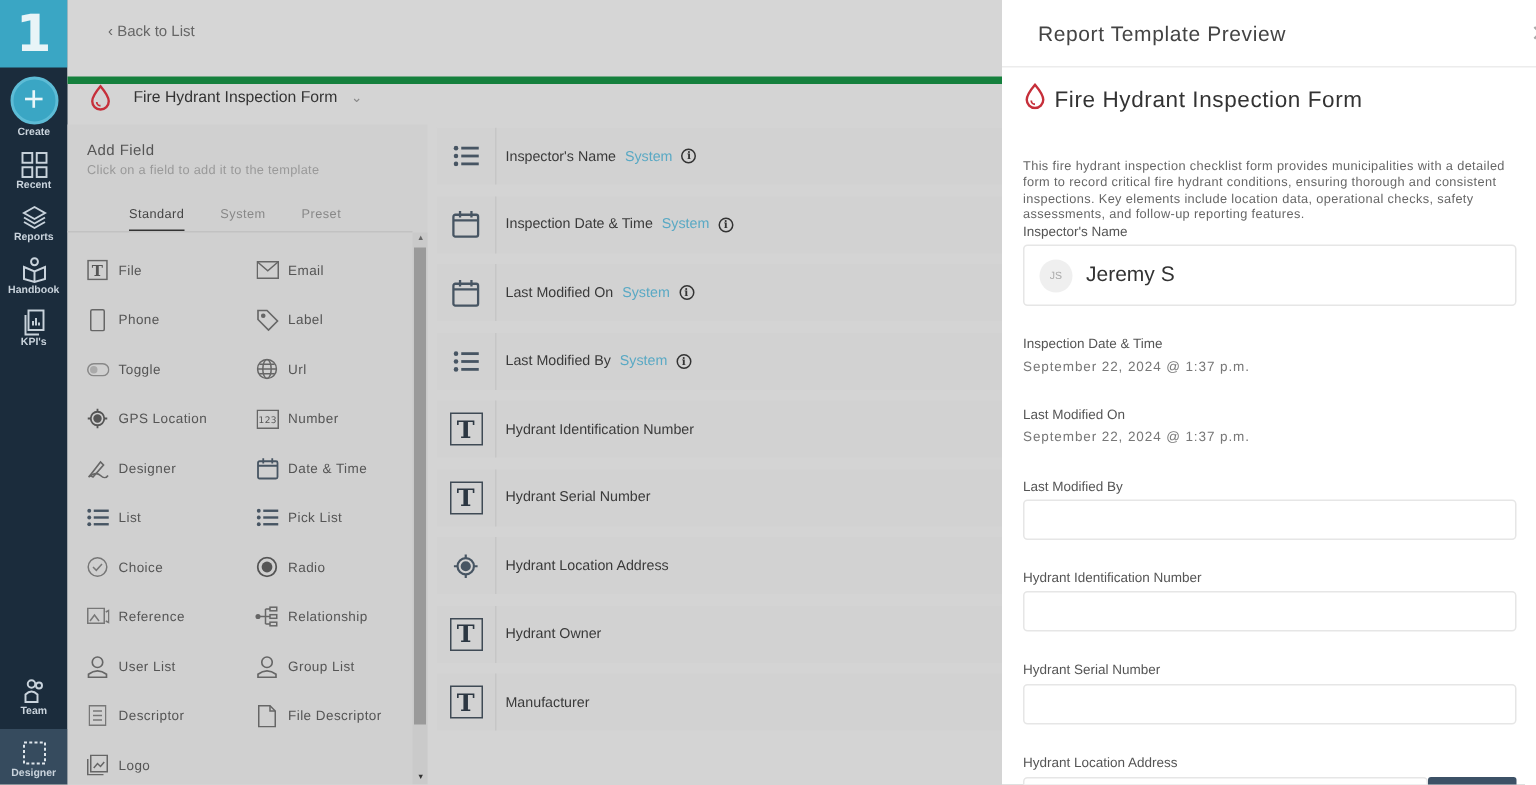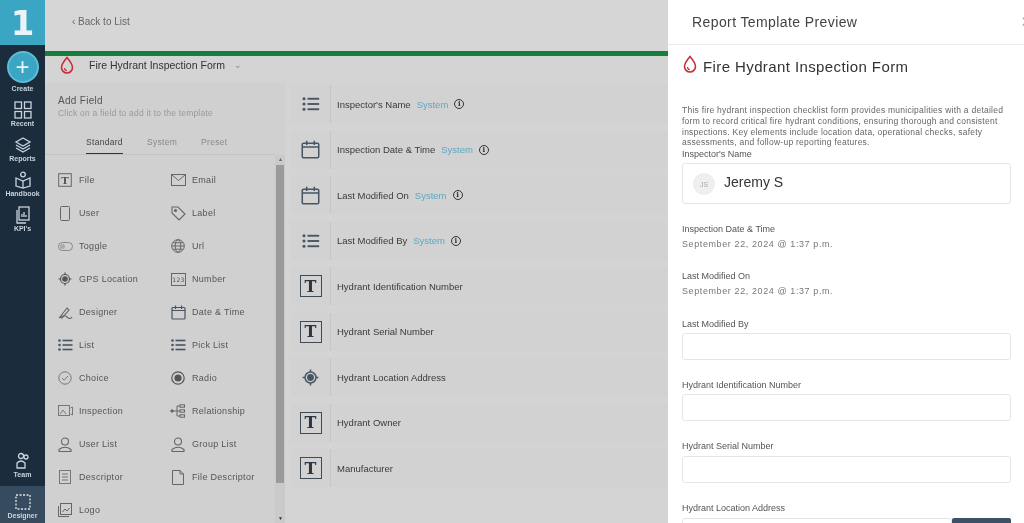--- a/index.html
+++ b/index.html
@@ -186,21 +186,21 @@
             </svg>
           </span>
           <span>Email</span>
         </div>
         <div class="fitem">
           <span class="fi">
             <svg width="10" height="15" viewBox="0 0 10 15" fill="none" stroke="#666" stroke-width="1">
               <rect x="0.5" y="0.5" width="9" height="14" rx="1"></rect>
             </svg>
           </span>
-          <span>User</span>
+          <span>Phone</span>
         </div>
         <div class="fitem">
           <span class="fi">
             <svg width="15" height="15" viewBox="0 0 15 15" fill="none" stroke="#666" stroke-width="1.1">
               <path d="M1 1 L7 1 L14 8 L8 14 L1 7 Z"></path>
               <circle cx="4.5" cy="4.5" r="1" fill="#666"></circle>
             </svg>
           </span>
           <span>Label</span>
         </div>
@@ -305,21 +305,21 @@
           <span>Radio</span>
         </div>
         <div class="fitem">
           <span class="fi">
             <svg width="15" height="12" viewBox="0 0 15 12" fill="none" stroke="#777" stroke-width="1">
               <rect x="0.5" y="0.5" width="11" height="10"></rect>
               <path d="M12.5 3 L14.5 2 V10 L12.5 9"></path>
               <path d="M2 9 L5 5 L8 9"></path>
             </svg>
           </span>
-          <span>Inspection</span>
+          <span>Reference</span>
         </div>
         <div class="fitem">
           <span class="fi">
             <svg width="16" height="14" viewBox="0 0 16 14" fill="none" stroke="#666" stroke-width="1">
               <circle cx="2" cy="7" r="1.2" fill="#666"></circle>
               <path d="M3 7 H7 M7 2 V12 M7 2 H10 M7 7 H10 M7 12 H10"></path>
               <rect x="10" y="0.8" width="4.5" height="2.4"></rect>
               <rect x="10" y="5.8" width="4.5" height="2.4"></rect>
               <rect x="10" y="10.8" width="4.5" height="2.4"></rect>
             </svg>

